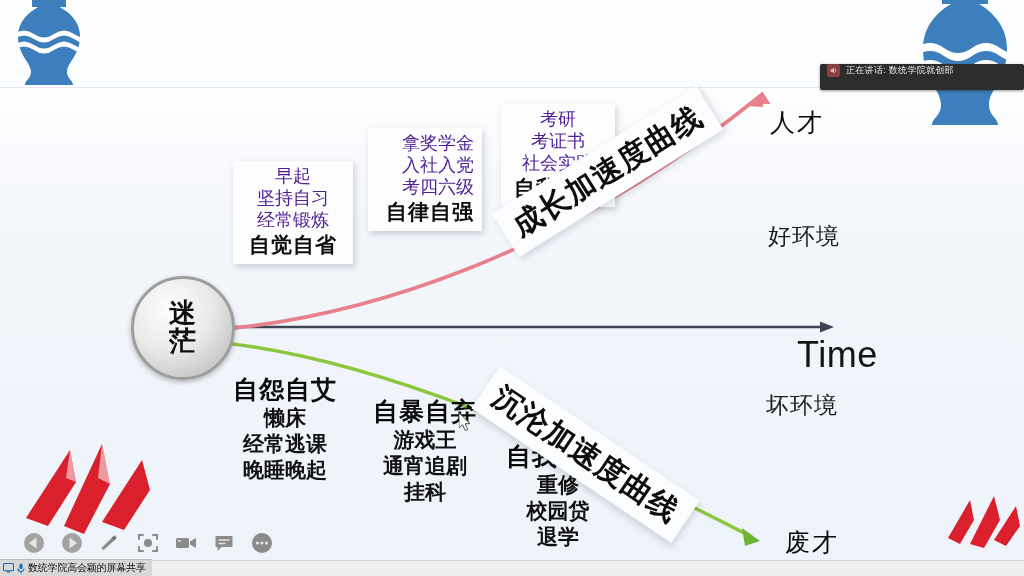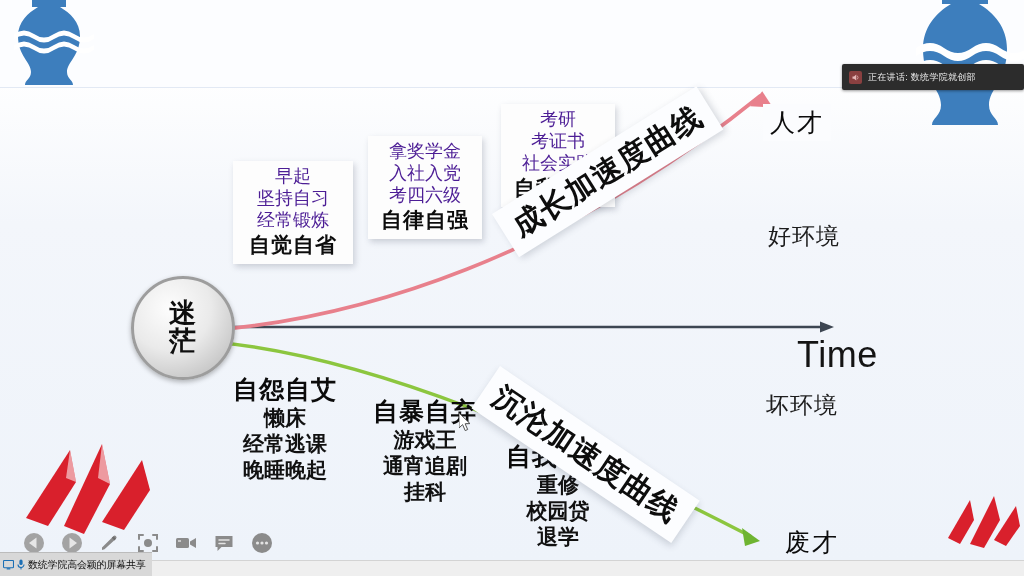--- a/index.html
+++ b/index.html
@@ -62,21 +62,21 @@
   .wbox {
     position:absolute; background:#fdfdfd;
     box-shadow:2px 3px 6px rgba(60,70,90,.22);
     text-align:center; z-index:6;
     padding:5px 8px 7px 8px;
   }
   .wbox .ln  { font-size:18px; color:#4c1d95; line-height:1.21; white-space:nowrap; }
   .wbox .ttl { font-size:21px; color:#0c0c0c; font-weight:bold; line-height:1.2; letter-spacing:1px; white-space:nowrap; margin-top:1px; }
 
   #box-1 { left:233px; top:161px; width:120px; }
-  #box-2 { left:368px; top:136px; width:114px; }
+  #box-2 { left:368px; top:128px; width:114px;text-align:right; }
   #box-3 { left:501px; top:104px; width:114px; }
 
   
   .outcome {
     position:absolute; z-index:6; font-size:25px; font-weight:normal; color:#0c0c0c;
     letter-spacing:2px; background:#fbfcfe; padding:2px 7px;
   }
   #lbl-rencai { left:763px; top:104px; }
   #lbl-feicai { left:778px; top:524px; background:transparent; }
 
@@ -114,44 +114,44 @@
   
   #curves { position:absolute; left:0; top:0; width:1024px; height:560px; z-index:5; }
 
   
   #cursor { position:absolute; left:459px; top:413px; z-index:30; }
 
   
   #speaker-badge {
     position:absolute; right:0px; top:64px; z-index:40;
     background:#2c2c2c; color:#e9e9e9;
-    height:26px; display:flex; align-items:center; gap:6px;
+    height:26px; display:flex; align-items:flex-start; gap:6px;
     padding:0 9px 0 7px;
     font-size:9px; letter-spacing:.3px;
     border-radius:2px;
     box-shadow:0 1px 3px rgba(0,0,0,.4);
-    width:182px;
+    width:204px;
   }
   #speaker-badge .sp-ic {
     width:13px; height:13px; flex:0 0 13px;
     background:#8a4040; border-radius:2px;
     display:flex; align-items:center; justify-content:center;
   }
 
   
   #toolbar {
     position:absolute; left:0; bottom:16px; z-index:40;
     display:flex; align-items:center; gap:14px;
     padding-left:22px; height:34px;
   }
   .tbtn { width:24px; height:24px; display:flex; align-items:center; justify-content:center; cursor:pointer; }
 
   #statusbar {
     position:absolute; left:0; bottom:0; z-index:41;
-    height:24px; display:flex; align-items:center; gap:3px;
+    height:17px; display:flex; align-items:center; gap:3px;
     background:#d8d8d8; color:#111;
     padding:0 6px 0 3px;
     font-size:10px; letter-spacing:-.2px;
     border-top:1px solid #bcbcbc;
   }
   #statusbar .sb-ic { display:flex; align-items:center; }
   .blackbar { position:absolute; left:0; bottom:0; width:1024px; height:16px; background:#efefef; z-index:39; border-top:1px solid #d3d3d3;}
 </style>
 </head>
 <body>

